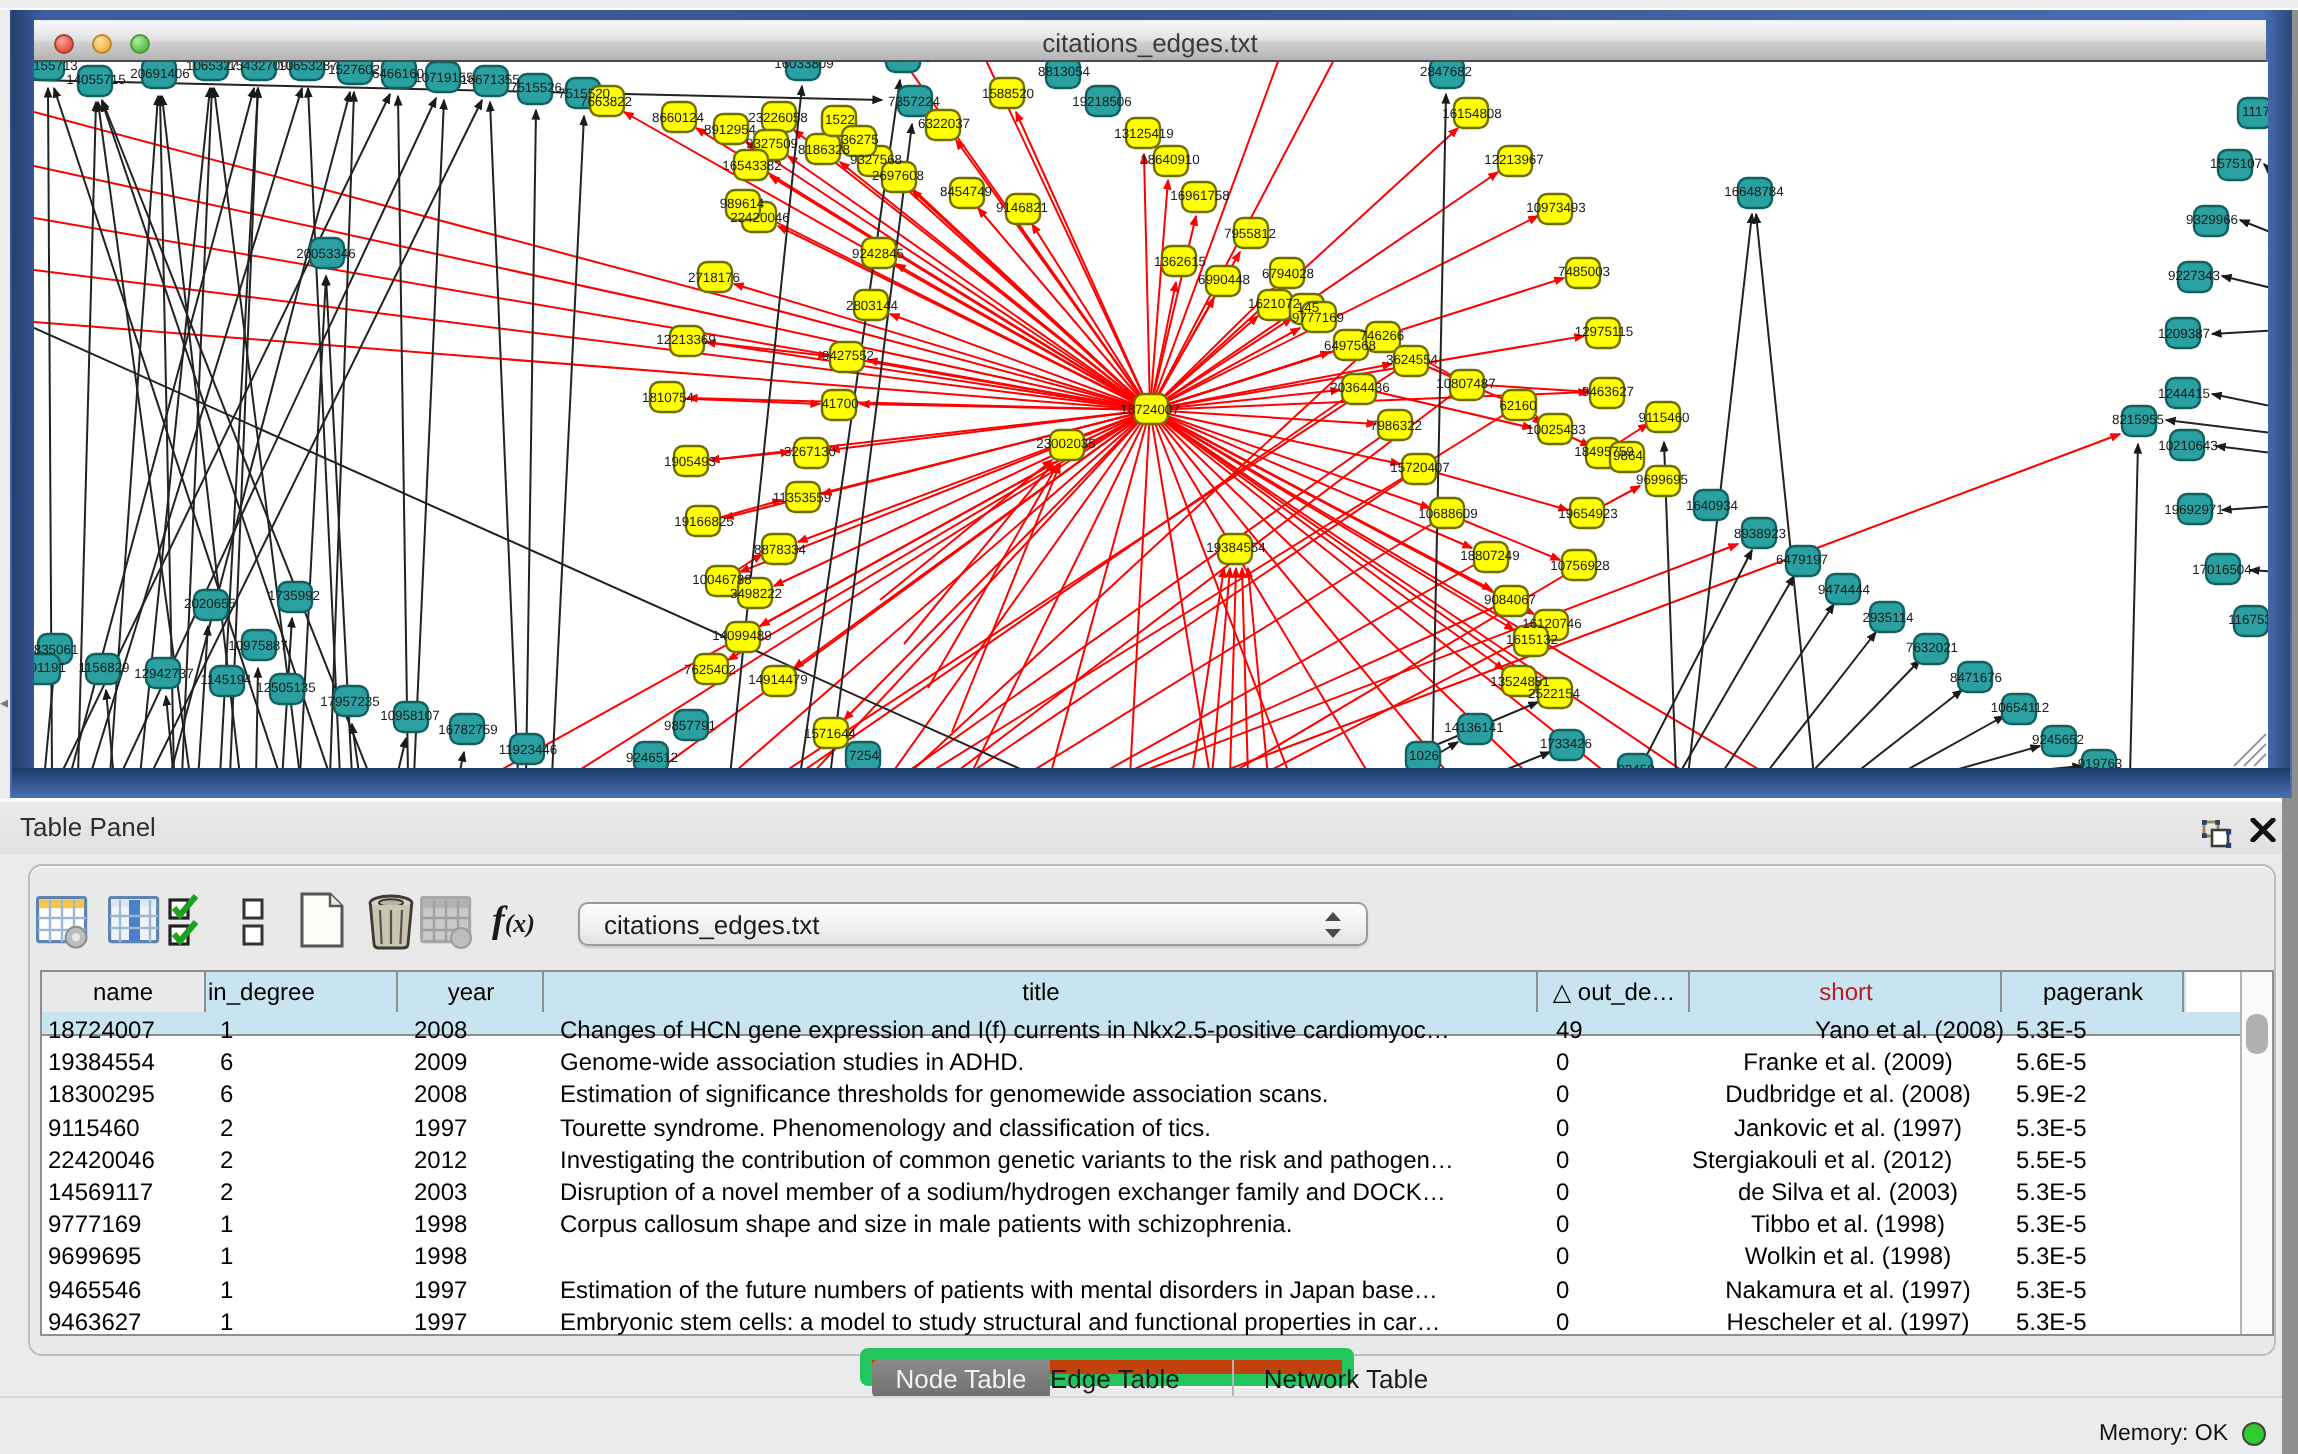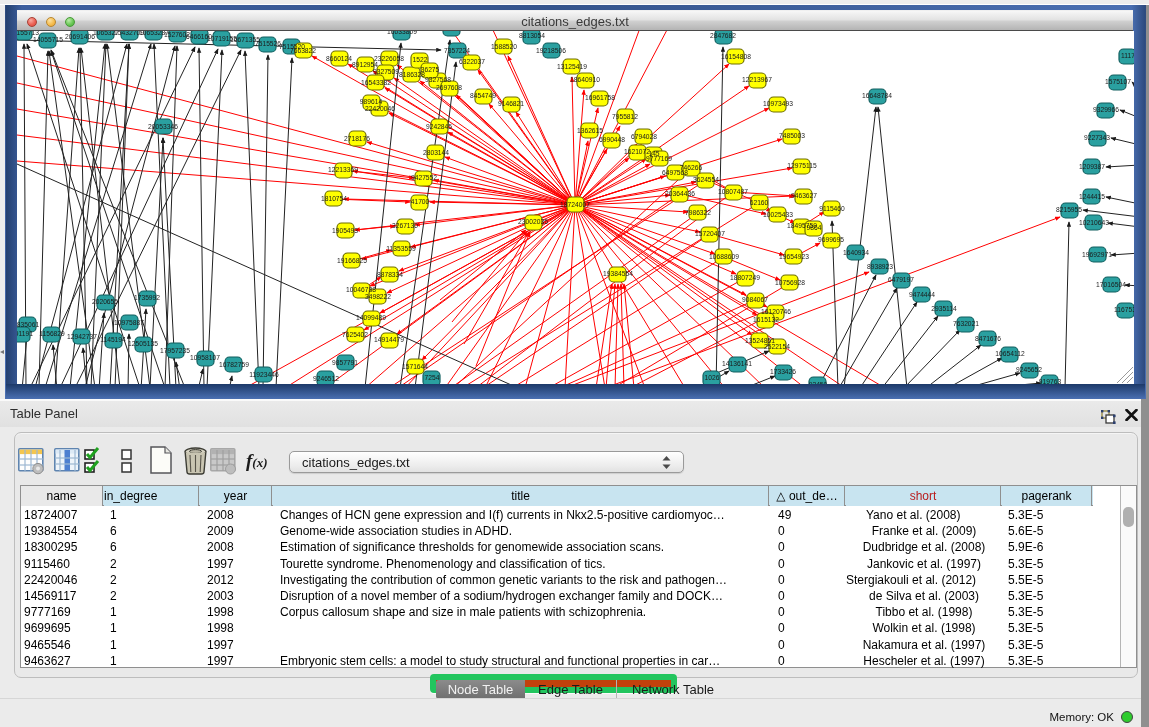--- a/index.html
+++ b/index.html
@@ -605,58 +605,58 @@
 <div class="abs" style="left:289px;top:451px;width:395px;height:22px;border:1px solid #9a9a9a;border-radius:5px;background:linear-gradient(180deg,#ffffff,#ececec 70%,#e2e2e2);box-shadow:0 1px 1px rgba(0,0,0,0.12)">
   <div class="abs" style="left:12px;top:0;font-size:13px;line-height:21px;color:#1a1a1a">citations_edges.txt</div>
   <svg class="abs" style="left:372px;top:4px" width="9" height="13" viewBox="0 0 9 13">
       <path d="M4.5 0 L8.5 4.5 L0.5 4.5 z" fill="#4a4a4a"></path>
       <path d="M4.5 13 L8.5 8.5 L0.5 8.5 z" fill="#4a4a4a"></path>
     </svg>
 </div>
 
 <div class="abs" style="left:20px;top:485px;width:1117px;height:183px;background:#fff;border:1px solid #8f8f8f">
 
-  <div class="abs" style="left:0;top:0;width:1115px;height:20px;border-bottom:1px solid #8f8f8f;background:#c8e4f0">
+  <div class="abs" style="left:0;top:0;width:1115px;height:32px;border-bottom:1px solid #8f8f8f;background:#c8e4f0">
     <div style="position:absolute;left:0px;top:0;width:82px;height:20px;background:#e9e9e9;border-right:1px solid #8f8f8f;text-align:center;font-size:12px;line-height:20px;color:#000">name</div>
       <div style="position:absolute;left:83px;top:0;width:95px;height:20px;background:#c8e4f0;border-right:1px solid #8f8f8f;text-align:left;font-size:12px;line-height:20px;color:#000">in_degree</div>
       <div style="position:absolute;left:179px;top:0;width:72px;height:20px;background:#c8e4f0;border-right:1px solid #8f8f8f;text-align:center;font-size:12px;line-height:20px;color:#000">year</div>
       <div style="position:absolute;left:252px;top:0;width:496px;height:20px;background:#c8e4f0;border-right:1px solid #8f8f8f;text-align:center;font-size:12px;line-height:20px;color:#000">title</div>
       <div style="position:absolute;left:749px;top:0;width:75px;height:20px;background:#c8e4f0;border-right:1px solid #8f8f8f;text-align:center;font-size:12px;line-height:20px;color:#000">△ out_de…</div>
       <div style="position:absolute;left:825px;top:0;width:155px;height:20px;background:#c8e4f0;border-right:1px solid #8f8f8f;text-align:center;font-size:12px;line-height:20px;color:#b91c1c">short</div>
       <div style="position:absolute;left:981px;top:0;width:90px;height:20px;background:#c8e4f0;border-right:1px solid #8f8f8f;text-align:center;font-size:12px;line-height:20px;color:#000">pagerank</div>
     <div class="abs" style="left:1072px;top:0;width:43px;height:20px;background:#fff"></div>
   </div>
 
   <div class="abs" style="left:0;top:21px;width:1072px;height:162px;overflow:hidden">
     <div style="position:absolute;left:0;top:0px;width:1072px;height:16.2px;font-size:12px;line-height:16px;color:#000">
         <div style="position:absolute;left:3px;width:80px;top:0;white-space:nowrap;overflow:hidden">18724007</div>
         <div style="position:absolute;left:89px;width:90px;top:0;white-space:nowrap;overflow:hidden">1</div>
         <div style="position:absolute;left:186px;width:66px;top:0;white-space:nowrap;overflow:hidden">2008</div>
         <div style="position:absolute;left:259px;width:490px;top:0;white-space:nowrap;overflow:hidden">Changes of HCN gene expression and I(f) currents in Nkx2.5-positive cardiomyoc…</div>
         <div style="position:absolute;left:757px;top:0">49</div>
-        <div style="position:absolute;left:845px;width:156px;top:0;text-align:left">Yano et al. (2008)</div>
+        <div style="position:absolute;left:825px;width:156px;top:0;text-align:right">Yano et al. (2008)</div>
         <div style="position:absolute;left:987px;top:0">5.3E-5</div>
       </div>
       <div style="position:absolute;left:0;top:16.200000000000045px;width:1072px;height:16.2px;font-size:12px;line-height:16px;color:#000">
         <div style="position:absolute;left:3px;width:80px;top:0;white-space:nowrap;overflow:hidden">19384554</div>
         <div style="position:absolute;left:89px;width:90px;top:0;white-space:nowrap;overflow:hidden">6</div>
         <div style="position:absolute;left:186px;width:66px;top:0;white-space:nowrap;overflow:hidden">2009</div>
         <div style="position:absolute;left:259px;width:490px;top:0;white-space:nowrap;overflow:hidden">Genome-wide association studies in ADHD.</div>
         <div style="position:absolute;left:757px;top:0">0</div>
         <div style="position:absolute;left:825px;width:156px;top:0;text-align:center">Franke et al. (2009)</div>
         <div style="position:absolute;left:987px;top:0">5.6E-5</div>
       </div>
       <div style="position:absolute;left:0;top:32.40000000000009px;width:1072px;height:16.2px;font-size:12px;line-height:16px;color:#000">
         <div style="position:absolute;left:3px;width:80px;top:0;white-space:nowrap;overflow:hidden">18300295</div>
         <div style="position:absolute;left:89px;width:90px;top:0;white-space:nowrap;overflow:hidden">6</div>
         <div style="position:absolute;left:186px;width:66px;top:0;white-space:nowrap;overflow:hidden">2008</div>
         <div style="position:absolute;left:259px;width:490px;top:0;white-space:nowrap;overflow:hidden">Estimation of significance thresholds for genomewide association scans.</div>
         <div style="position:absolute;left:757px;top:0">0</div>
         <div style="position:absolute;left:825px;width:156px;top:0;text-align:center">Dudbridge et al. (2008)</div>
-        <div style="position:absolute;left:987px;top:0">5.9E-6</div>
+        <div style="position:absolute;left:987px;top:0">5.9E-2</div>
       </div>
       <div style="position:absolute;left:0;top:48.600000000000136px;width:1072px;height:16.2px;font-size:12px;line-height:16px;color:#000">
         <div style="position:absolute;left:3px;width:80px;top:0;white-space:nowrap;overflow:hidden">9115460</div>
         <div style="position:absolute;left:89px;width:90px;top:0;white-space:nowrap;overflow:hidden">2</div>
         <div style="position:absolute;left:186px;width:66px;top:0;white-space:nowrap;overflow:hidden">1997</div>
         <div style="position:absolute;left:259px;width:490px;top:0;white-space:nowrap;overflow:hidden">Tourette syndrome. Phenomenology and classification of tics.</div>
         <div style="position:absolute;left:757px;top:0">0</div>
         <div style="position:absolute;left:825px;width:156px;top:0;text-align:center">Jankovic et al. (1997)</div>
         <div style="position:absolute;left:987px;top:0">5.3E-5</div>
       </div>
@@ -692,20 +692,21 @@
         <div style="position:absolute;left:89px;width:90px;top:0;white-space:nowrap;overflow:hidden">1</div>
         <div style="position:absolute;left:186px;width:66px;top:0;white-space:nowrap;overflow:hidden">1998</div>
         <div style="position:absolute;left:757px;top:0">0</div>
         <div style="position:absolute;left:825px;width:156px;top:0;text-align:center">Wolkin et al. (1998)</div>
         <div style="position:absolute;left:987px;top:0">5.3E-5</div>
       </div>
       <div style="position:absolute;left:0;top:129.60000000000036px;width:1072px;height:16.2px;font-size:12px;line-height:16px;color:#000">
         <div style="position:absolute;left:3px;width:80px;top:0;white-space:nowrap;overflow:hidden">9465546</div>
         <div style="position:absolute;left:89px;width:90px;top:0;white-space:nowrap;overflow:hidden">1</div>
         <div style="position:absolute;left:186px;width:66px;top:0;white-space:nowrap;overflow:hidden">1997</div>
+        <div style="position:absolute;left:259px;width:490px;top:0;white-space:nowrap;overflow:hidden">Estimation of the future numbers of patients with mental disorders in Japan base…</div>
         <div style="position:absolute;left:757px;top:0">0</div>
         <div style="position:absolute;left:825px;width:156px;top:0;text-align:center">Nakamura et al. (1997)</div>
         <div style="position:absolute;left:987px;top:0">5.3E-5</div>
       </div>
       <div style="position:absolute;left:0;top:145.8000000000004px;width:1072px;height:16.2px;font-size:12px;line-height:16px;color:#000">
         <div style="position:absolute;left:3px;width:80px;top:0;white-space:nowrap;overflow:hidden">9463627</div>
         <div style="position:absolute;left:89px;width:90px;top:0;white-space:nowrap;overflow:hidden">1</div>
         <div style="position:absolute;left:186px;width:66px;top:0;white-space:nowrap;overflow:hidden">1997</div>
         <div style="position:absolute;left:259px;width:490px;top:0;white-space:nowrap;overflow:hidden">Embryonic stem cells: a model to study structural and functional properties in car…</div>
         <div style="position:absolute;left:757px;top:0">0</div>
@@ -713,19 +714,19 @@
         <div style="position:absolute;left:987px;top:0">5.3E-5</div>
       </div>
   </div>
 
   <div class="abs" style="left:1099px;top:0;width:16px;height:181px;background:#fafafa;border-left:1px solid #b5b5b5"></div>
   <div class="abs" style="left:1102px;top:21px;width:11px;height:20px;background:#b0b0b0;border-radius:5px"></div>
 </div>
 
 <div class="abs" style="left:430px;top:674px;width:247px;height:19px;border:6px solid #22c55e;border-radius:4px;background:#c2410c;box-shadow:0 1px 0 rgba(255,255,255,0.8)">
   <div class="abs" style="left:0;top:0;width:89px;height:19px;background:linear-gradient(180deg,#8b8b8b,#6f6f6f);border-radius:3px 0 0 3px;color:#f2f2f2;text-align:center;font-size:13px;line-height:19px">Node Table</div>
-  <div class="abs" style="left:89px;top:0;width:92px;height:19px;border-right:1px solid #b5b5b5;color:#1a1a1a;text-align:center;font-size:13px;line-height:19px">Edge Table</div>
+  <div class="abs" style="left:89px;top:0;width:92px;height:19px;border-right:1px solid #b5b5b5;color:#1a1a1a;text-align:left;font-size:13px;line-height:19px">Edge Table</div>
   <div class="abs" style="left:181px;top:0;width:112px;height:19px;color:#1a1a1a;text-align:center;font-size:13px;line-height:19px">Network Table</div>
 </div>
 
 <div class="abs" style="left:0;top:698px;width:1141px;height:1px;background:#d6d6d6"></div>
 <div class="abs" style="left:1014px;top:711px;width:100px;text-align:right;font-size:11.5px;color:#111">Memory: OK</div>
 <div class="abs" style="left:1121px;top:711px;width:12px;height:12px;border-radius:50%;background:#2ecc2e;border:1px solid #444"></div>
 
 </body></html>

